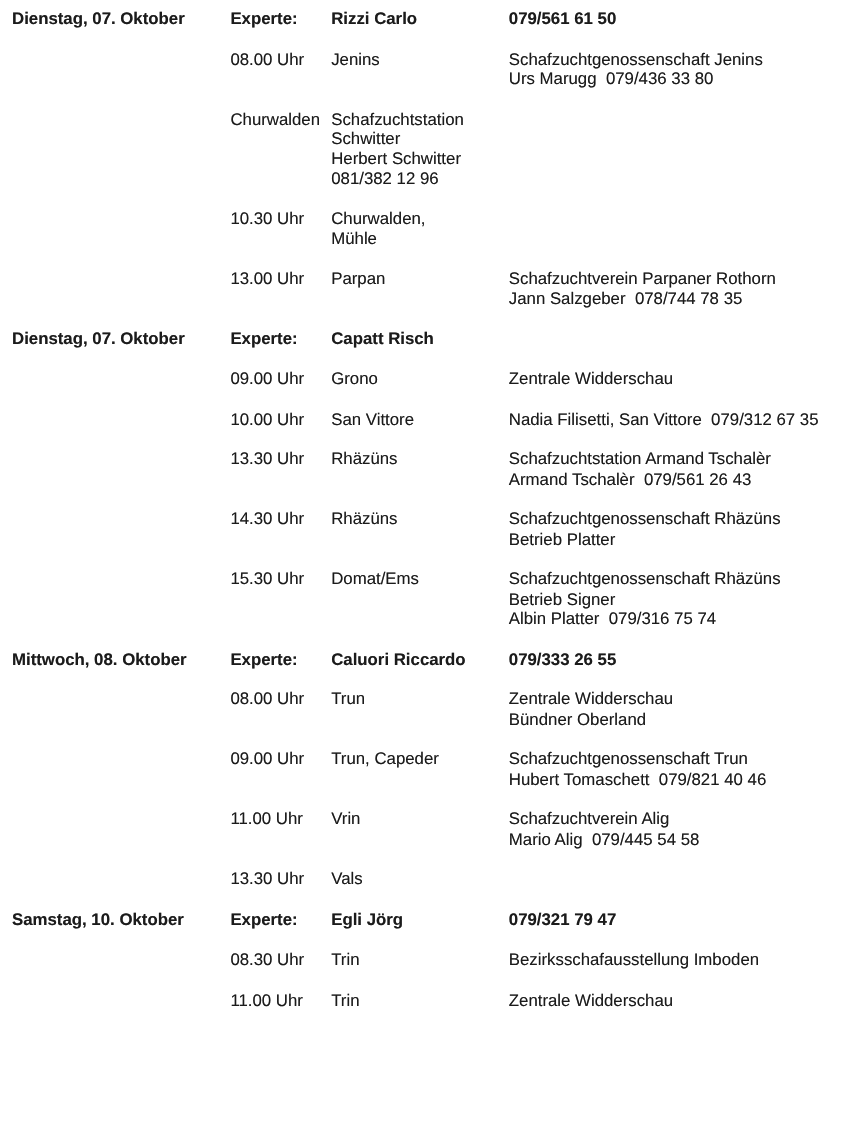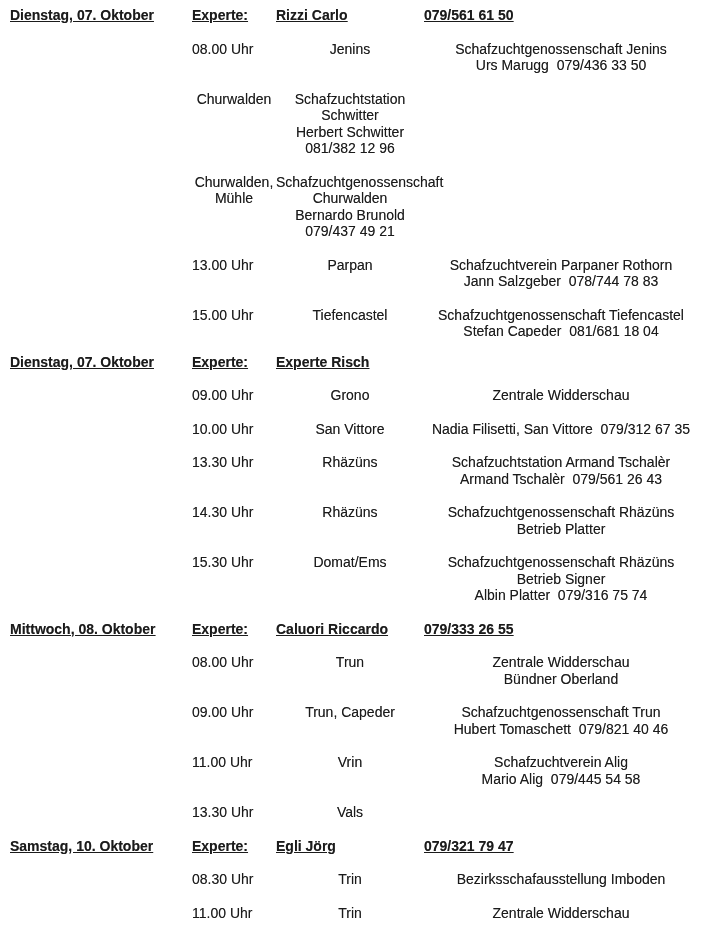--- a/index.html
+++ b/index.html
@@ -27,23 +27,22 @@
     margin-bottom: 17px;
   }
   .row {
     display: grid;
     grid-template-columns: 182px 84px 148px 1fr;
     margin-bottom: 17px;
   }
   .cell { min-height: 16px; }
   .place-cell, .details-cell {
     white-space: pre-wrap;
-    text-align: center;
   }
-  .bold { font-weight: 700; text-decoration: underline; }
+  .bold { font-weight: 700; }
   .clip-bottom {
     height: 30px;
     overflow: hidden;
   }
 </style>
 </head>
 <body>
 
 <div class="page">
 
@@ -52,56 +51,48 @@
       <div class="cell bold">Dienstag, 07. Oktober</div>
       <div class="cell bold">Experte:</div>
       <div class="cell bold">Rizzi Carlo</div>
       <div class="cell bold">079/561 61 50</div>
     </div>
     <div class="row">
       <div class="cell"></div>
       <div class="cell">08.00 Uhr</div>
       <div class="cell place-cell">Jenins</div>
       <div class="cell details-cell">Schafzuchtgenossenschaft Jenins
-Urs Marugg  079/436 33 50</div>
+Urs Marugg  079/436 33 80</div>
     </div>
     <div class="row">
       <div class="cell"></div>
       <div class="cell place-cell">Churwalden</div>
       <div class="cell details-cell">Schafzuchtstation Schwitter
 Herbert Schwitter  081/382 12 96</div>
     </div>
     <div class="row">
       <div class="cell"></div>
+      <div class="cell">10.30 Uhr</div>
       <div class="cell place-cell">Churwalden,
 Mühle</div>
-      <div class="cell details-cell">Schafzuchtgenossenschaft Churwalden
-Bernardo Brunold  079/437 49 21</div>
     </div>
     <div class="row">
       <div class="cell"></div>
       <div class="cell">13.00 Uhr</div>
       <div class="cell place-cell">Parpan</div>
       <div class="cell details-cell">Schafzuchtverein Parpaner Rothorn
-Jann Salzgeber  078/744 78 83</div>
-    </div>
-    <div class="row">
-      <div class="cell"></div>
-      <div class="cell">15.00 Uhr</div>
-      <div class="cell place-cell">Tiefencastel</div>
-      <div class="cell details-cell clip-bottom">Schafzuchtgenossenschaft Tiefencastel
-Stefan Capeder  081/681 18 04</div>
+Jann Salzgeber  078/744 78 35</div>
     </div>
   </div>
 
   <div class="section">
     <div class="row">
       <div class="cell bold">Dienstag, 07. Oktober</div>
       <div class="cell bold">Experte:</div>
-      <div class="cell bold">Experte Risch</div>
+      <div class="cell bold">Capatt Risch</div>
     </div>
     <div class="row">
       <div class="cell"></div>
       <div class="cell">09.00 Uhr</div>
       <div class="cell place-cell">Grono</div>
       <div class="cell details-cell">Zentrale Widderschau</div>
     </div>
     <div class="row">
       <div class="cell"></div>
       <div class="cell">10.00 Uhr</div>

